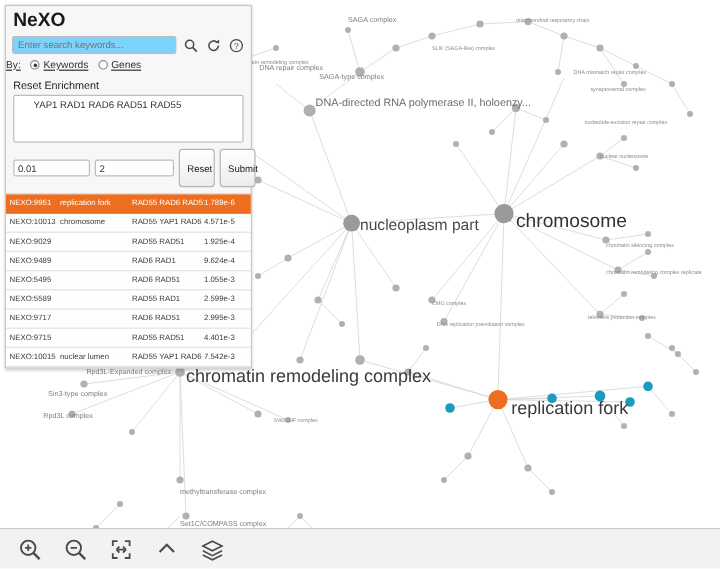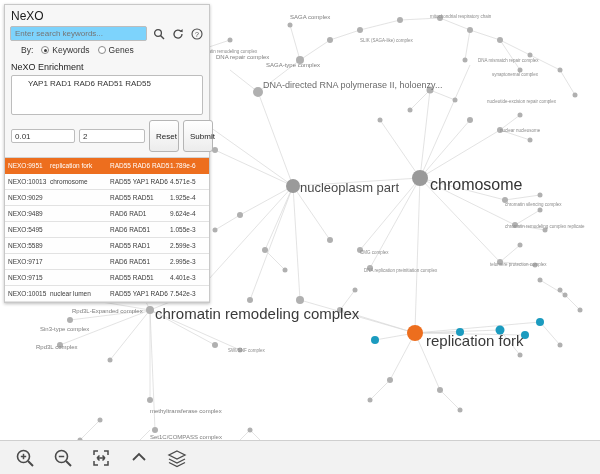--- a/index.html
+++ b/index.html
@@ -43,22 +43,22 @@
     left: 4px;
     top: 4px;
     width: 204px;
     background: #f7f7f7;
     border: 1px solid #c8c8c8;
     box-shadow: 0 1px 3px rgba(0,0,0,.25);
     font-size: 9px;
     color: #222;
   }
   #panel .title {
-    font-size: 12px;
-    font-weight: normal;
+    font-size: 16px;
+    font-weight: bold;
     padding: 4px 6px 3px 6px;
     color: #1a1a1a;
   }
   .search-row {
     display: flex;
     align-items: center;
     padding: 0 5px 4px 5px;
     gap: 4px;
   }
   .search-input {
@@ -83,23 +83,24 @@
     border: none;
     padding: 0;
     cursor: pointer;
   }
   .icon-btn svg { display: block; }
 
   .by-row {
     display: flex;
     align-items: center;
     gap: 8px;
-    padding: 0 6px 5px 16px;
+    padding: 0 6px 5px 0;
     font-size: 8.5px;
     color: #333;
+    text-decoration: underline;
   }
   .radio-opt { display: flex; align-items: center; gap: 3px; }
   .radio {
     width: 8px; height: 8px;
     border: 1px solid #8a8a8a;
     border-radius: 50%;
     background: #fff;
     position: relative;
     box-sizing: border-box;
   }
@@ -387,21 +388,21 @@
       <span class="radio-opt">
         <span class="radio checked"></span>
         <span>Keywords</span>
       </span>
       <span class="radio-opt">
         <span class="radio"></span>
         <span>Genes</span>
       </span>
     </div>
 
-    <div class="section-head">NeXO Enrichment</div>
+    <div class="section-head">Reset Enrichment</div>
     <div class="term-box">YAP1 RAD1 RAD6 RAD51 RAD55</div>
 
     <div class="params-row">
       <input class="param-input" type="text" value="0.01" style="">
       <input class="param-input wide" type="text" value="2" style="">
       <button class="btn">Reset</button>
       <button class="btn">Submit</button>
     </div>
 
     <div class="results" id="results">

